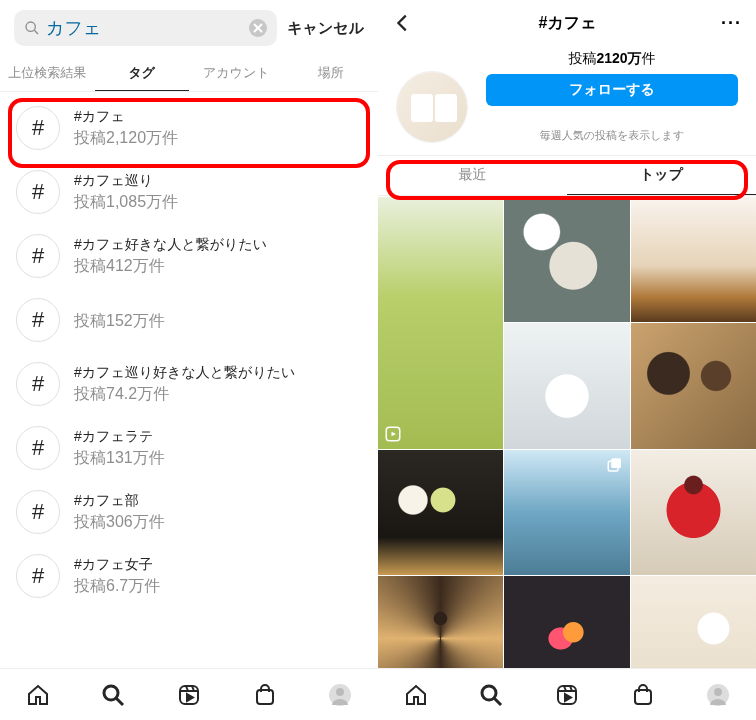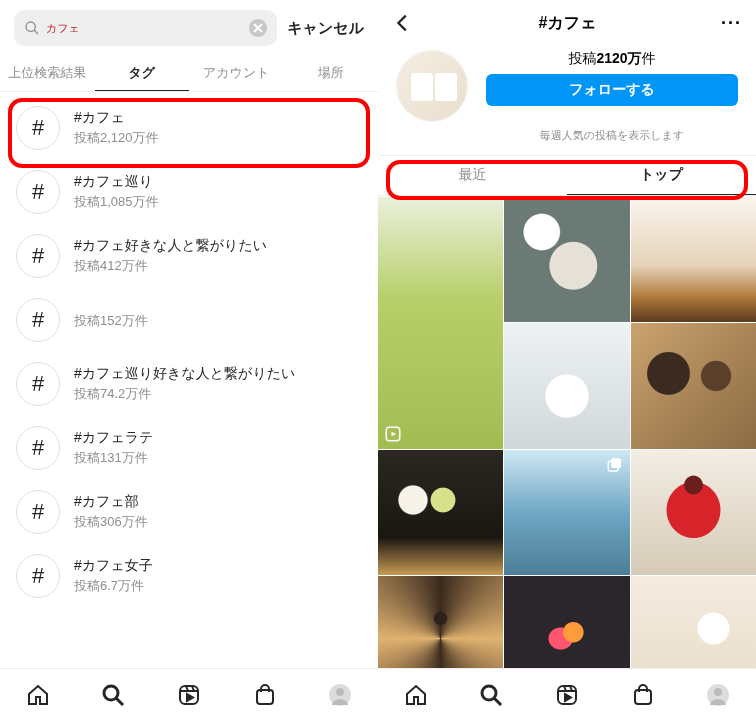--- a/index.html
+++ b/index.html
@@ -4,45 +4,45 @@
 <style>
   * { box-sizing: border-box; margin: 0; padding: 0; }
   body { font-family: -apple-system, "Hiragino Sans", "Yu Gothic", sans-serif; background: #fff; width: 756px; height: 720px; overflow: hidden; }
   .container { display: flex; width: 756px; height: 720px; }
   .pane { width: 378px; height: 720px; position: relative; background: #fff; display: flex; flex-direction: column; }
 
   
   .search-bar { display: flex; align-items: center; padding: 10px 14px 8px; gap: 10px; }
   .search-box { flex: 1; display: flex; align-items: center; background: #efefef; border-radius: 10px; padding: 6px 10px; height: 36px; }
   .search-box svg { flex-shrink: 0; }
-  .search-text { flex: 1; margin-left: 6px; font-size: 11px; color: #b91c1c; }
+  .search-text { flex: 1; margin-left: 6px; font-size: 18px; color: #0369a1; }
   .clear-btn { width: 18px; height: 18px; border-radius: 50%; background: #c7c7c7; display:flex; align-items:center; justify-content:center; }
   .cancel { font-size: 15px; color: #262626; font-weight: bold; }
 
   .tabs { display: flex; border-bottom: 1px solid #eee; }
   .tabs .tab { flex: 1; text-align: center; padding: 10px 0 8px; font-size: 13px; color: #8e8e8e; }
   .tabs .tab.active { color: #262626; font-weight: 600; border-bottom: 1.5px solid #262626; }
 
   .results { flex: 1; overflow: hidden; padding-top: 4px; }
   .row { display:flex; align-items:center; padding: 10px 16px; gap: 14px; }
   .hash-circle { width: 44px; height: 44px; border-radius: 50%; border: 1px solid #e0e0e0; display:flex; align-items:center; justify-content:center; font-size: 22px; color:#262626; flex-shrink:0;}
   .row-text .name { font-size: 14px; color:#262626; font-weight: 500; }
-  .row-text .sub { font-size: 13px; color:#8e8e8e; margin-top:2px; }
+  .row-text .sub { font-size: 16px; color:#8e8e8e; margin-top:2px; }
 
   .highlight { position:absolute; border: 4px solid #f00; border-radius: 14px; pointer-events:none; }
   .hl-left { left: 8px; top: 98px; width: 362px; height: 70px; }
   .hl-right { left: 386px; top: 160px; width: 362px; height: 40px; }
 
   
   .top-header { display:flex; align-items:center; justify-content:space-between; padding: 12px 14px 6px; }
   .back svg { display:block; }
   .title { font-size: 16px; font-weight: 600; }
   .more { font-size: 18px; letter-spacing: 1px; font-weight:700; }
 
-  .hashtag-head { display:flex; align-items:flex-start; padding: 10px 18px 6px; gap: 18px; }
+  .hashtag-head { display:flex; align-items:flex-end; padding: 10px 18px 6px; gap: 18px; }
   .avatar-img { width: 72px; height: 72px; border-radius: 50%; overflow:hidden; border:1px solid #eee; flex-shrink:0; position:relative;}
   .avatar-img::before { content:""; position:absolute; inset:0; background: linear-gradient(135deg,#f4ede2,#eadfce); }
   .avatar-img::after { content:""; position:absolute; left:14px; top:22px; width:22px; height:28px; background:#fff; border-radius:3px; box-shadow: 24px 0 0 #fff; }
   .head-right { flex:1; text-align:center; }
   .post-count { font-size: 14px; }
   .post-count b { font-weight: 700; }
   .follow-btn { margin-top:6px; background:#0095f6; color:#fff; border-radius:6px; padding:7px 12px; font-size:14px; font-weight:600; }
   .note { margin-top:22px; font-size:11px; color:#8e8e8e; }
 
   .subtab { display:flex; border-top:0.5px solid #eee; border-bottom:0.5px solid #eee; margin-top:6px;}

